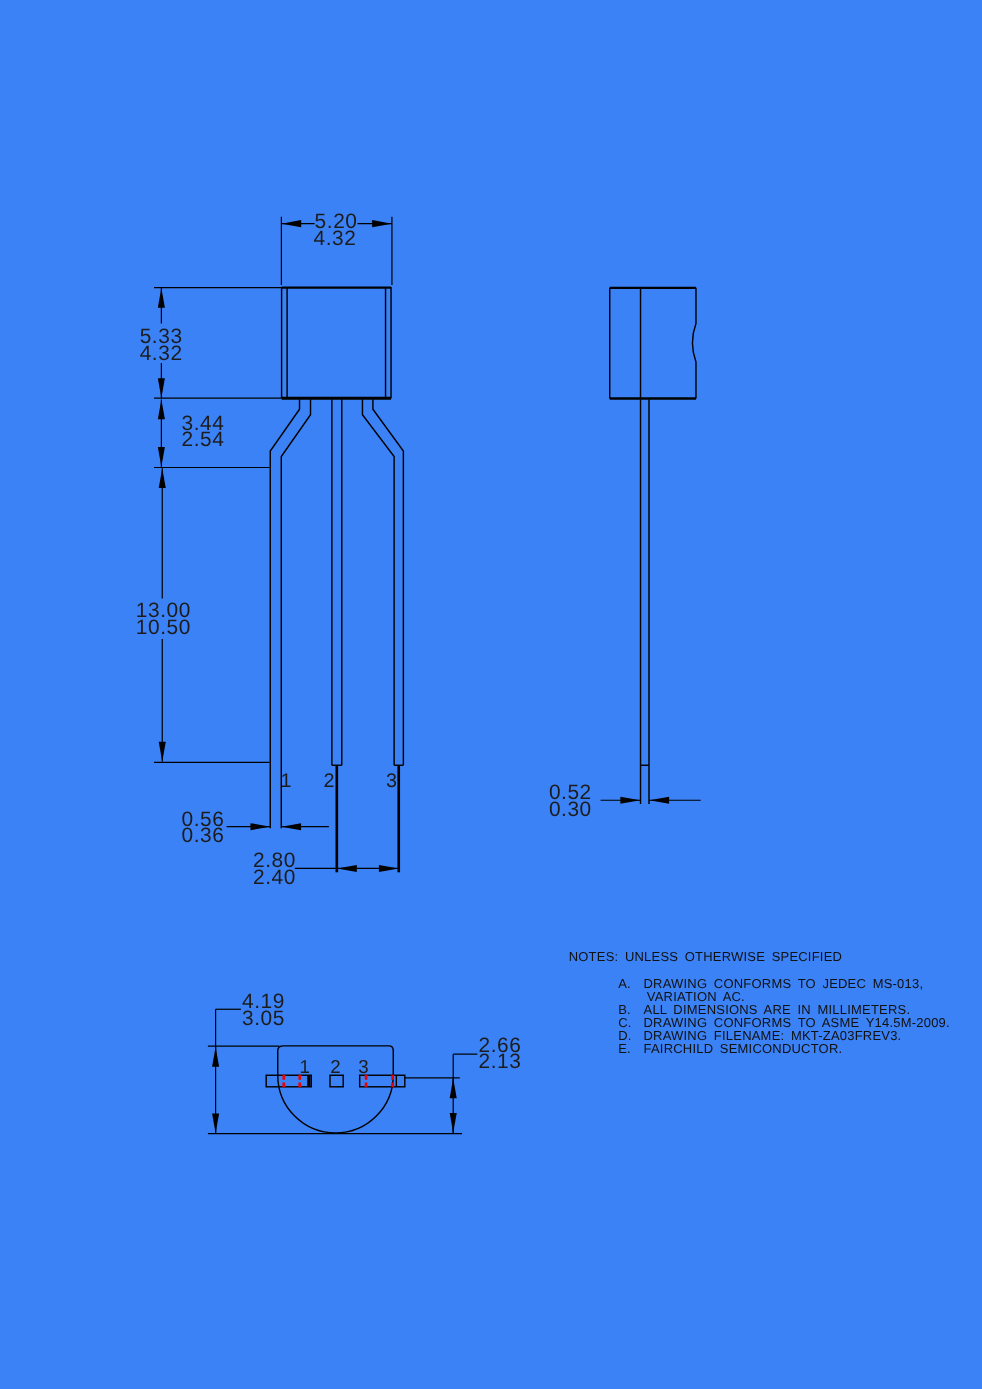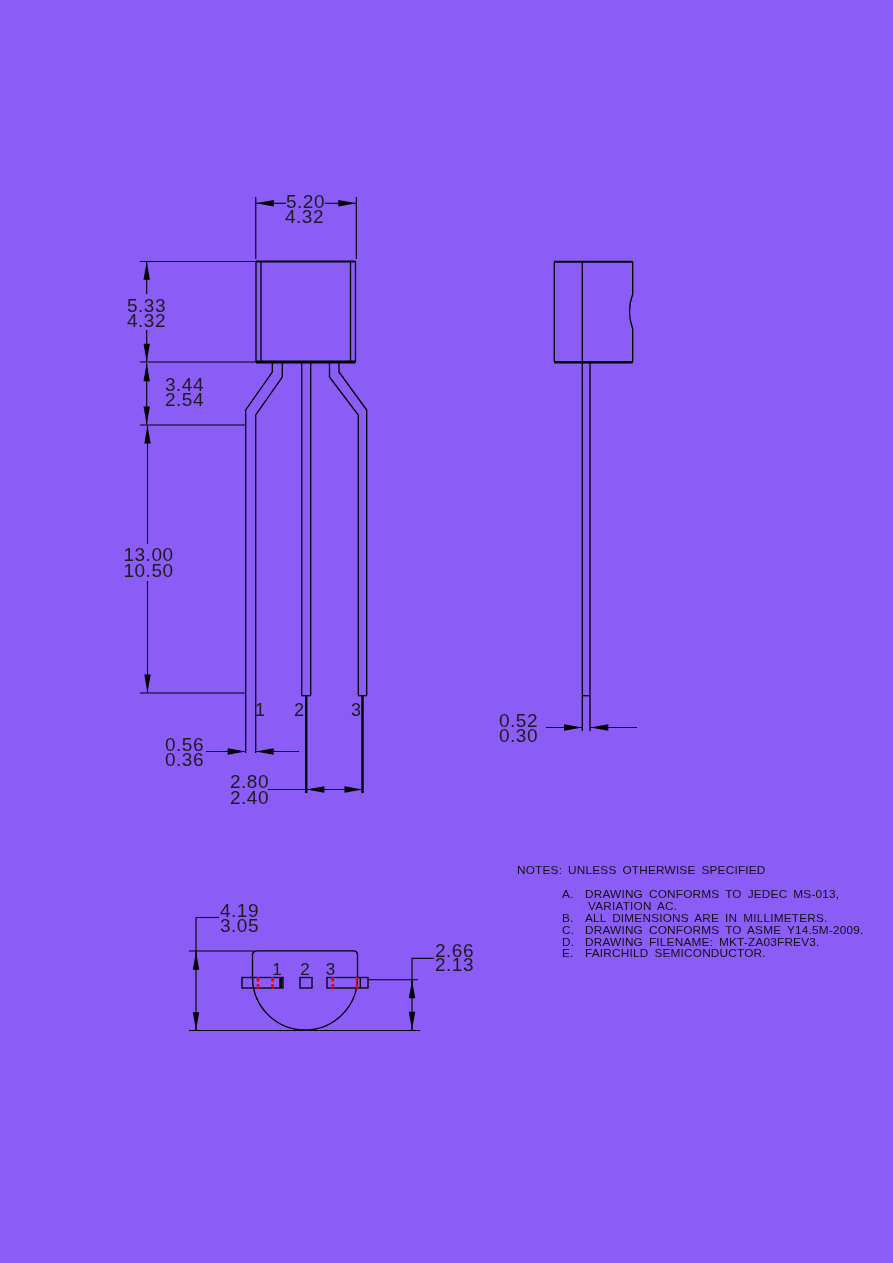--- a/index.html
+++ b/index.html
@@ -1,16 +1,16 @@
 <!DOCTYPE html>
 <html><head>
 <meta charset="utf-8">
 <style>
   html,body{margin:0;padding:0;background:#ffffff;}
-  .stage{position:relative;width:893px;height:1263px;background:#8b5cf6;overflow:hidden;}
+  .stage{position:relative;width:893px;height:1263px;background:#3b82f6;overflow:hidden;}
   svg{display:block;}
   .ln{stroke:#000;stroke-width:1.3;fill:none;stroke-linecap:butt;}
   .thin{stroke:#000;stroke-width:1.1;fill:none;}
   .stub{stroke:#000;stroke-width:2.4;fill:none;}
   .dimtxt{font:19px "Liberation Sans",sans-serif;fill:#1c1c1c;letter-spacing:.5px;}
   .pintxt{font:18px "Liberation Sans",sans-serif;fill:#1c1c1c;}
   .pintxtb{font:17px "Liberation Sans",sans-serif;fill:#1c1c1c;}
   .notetxt{font:11.8px "Liberation Sans",sans-serif;fill:#111;letter-spacing:.2px;word-spacing:2.5px;}
   .mid{text-anchor:middle;}
 </style>

